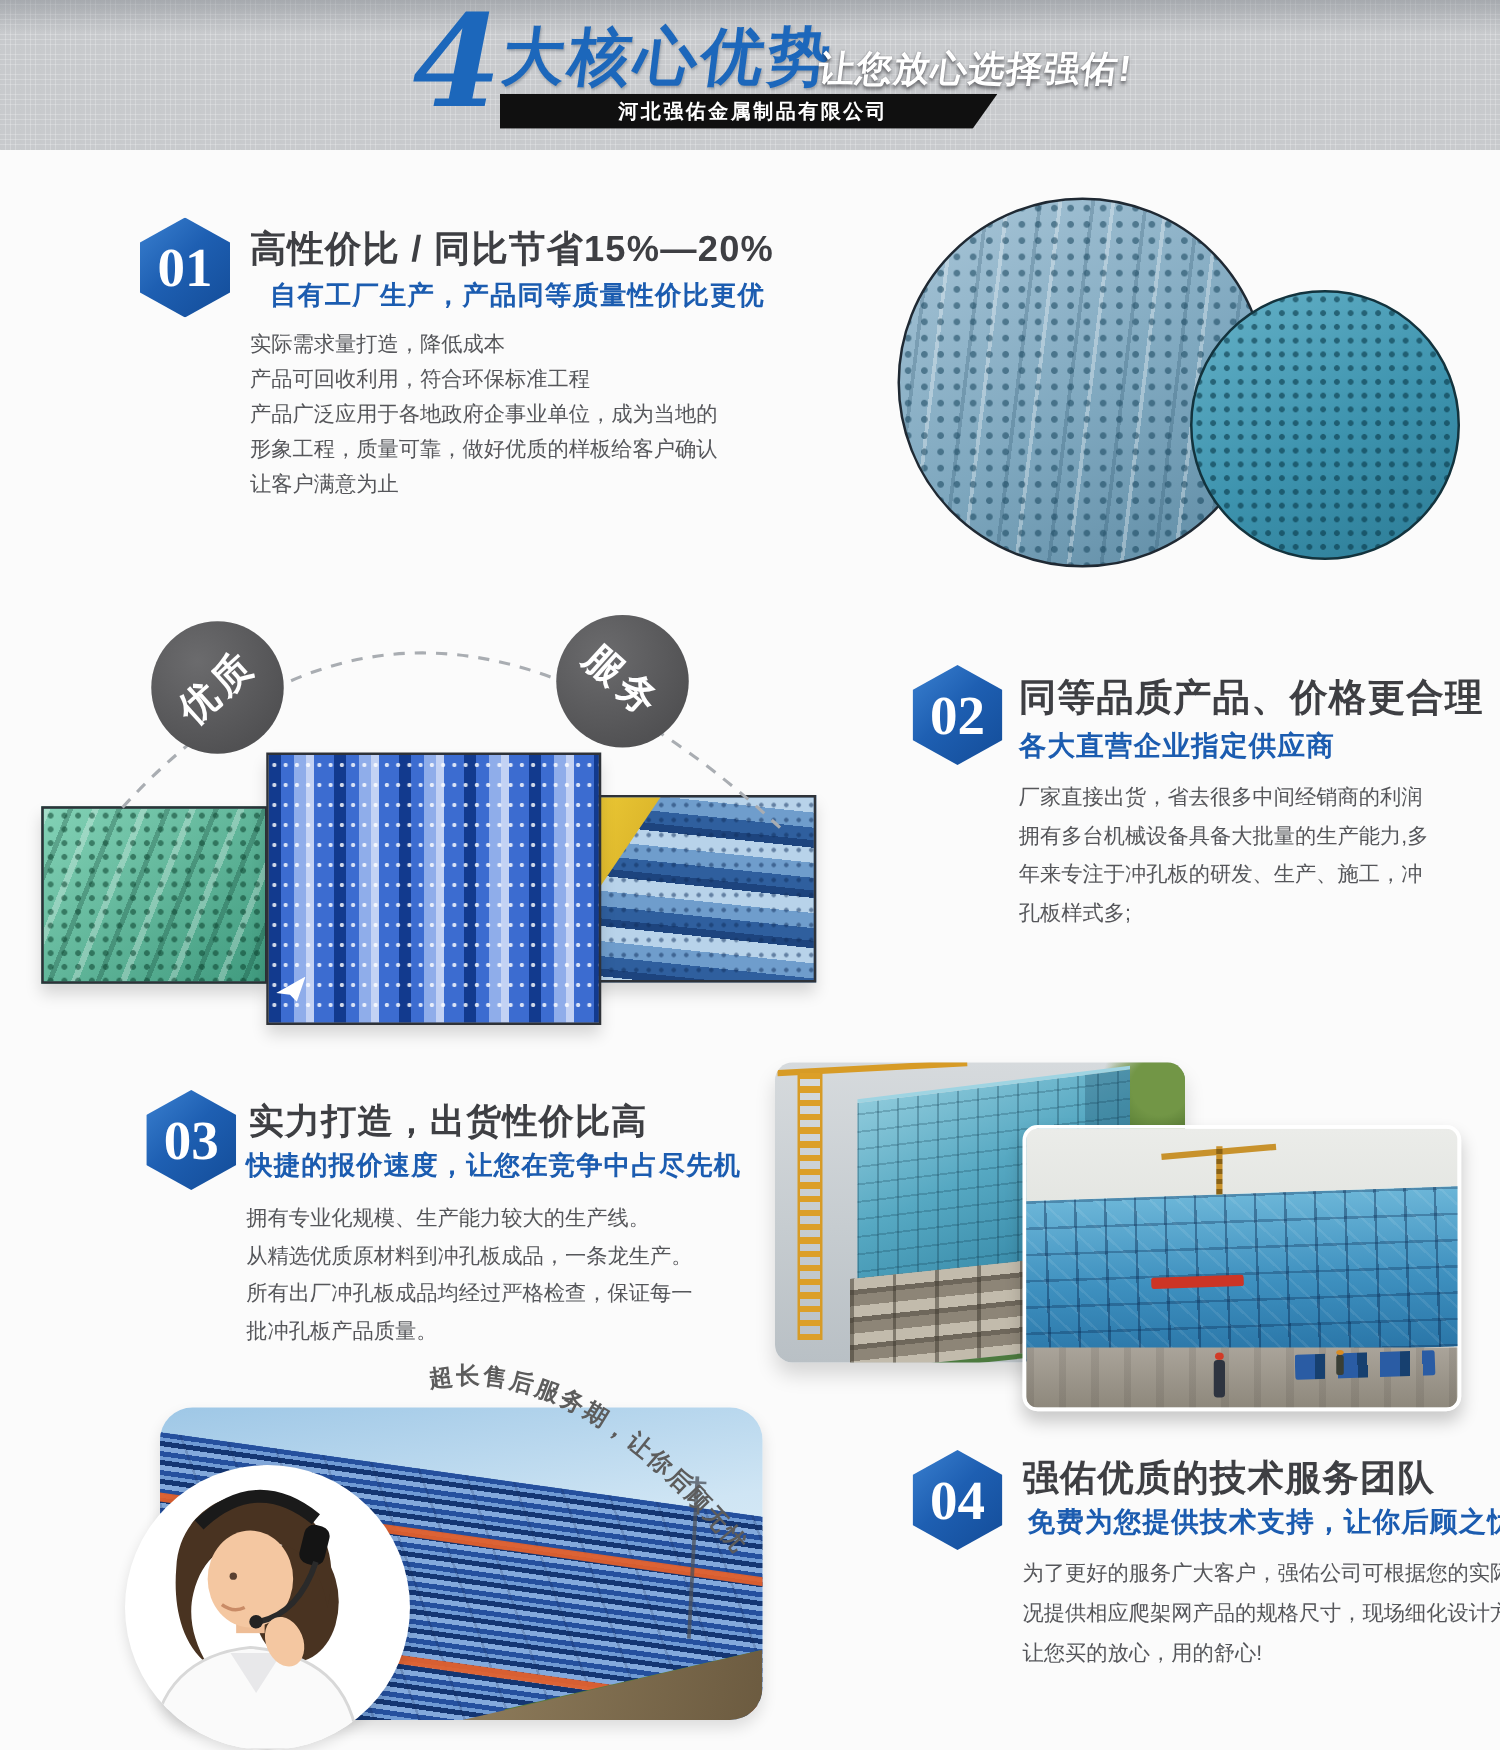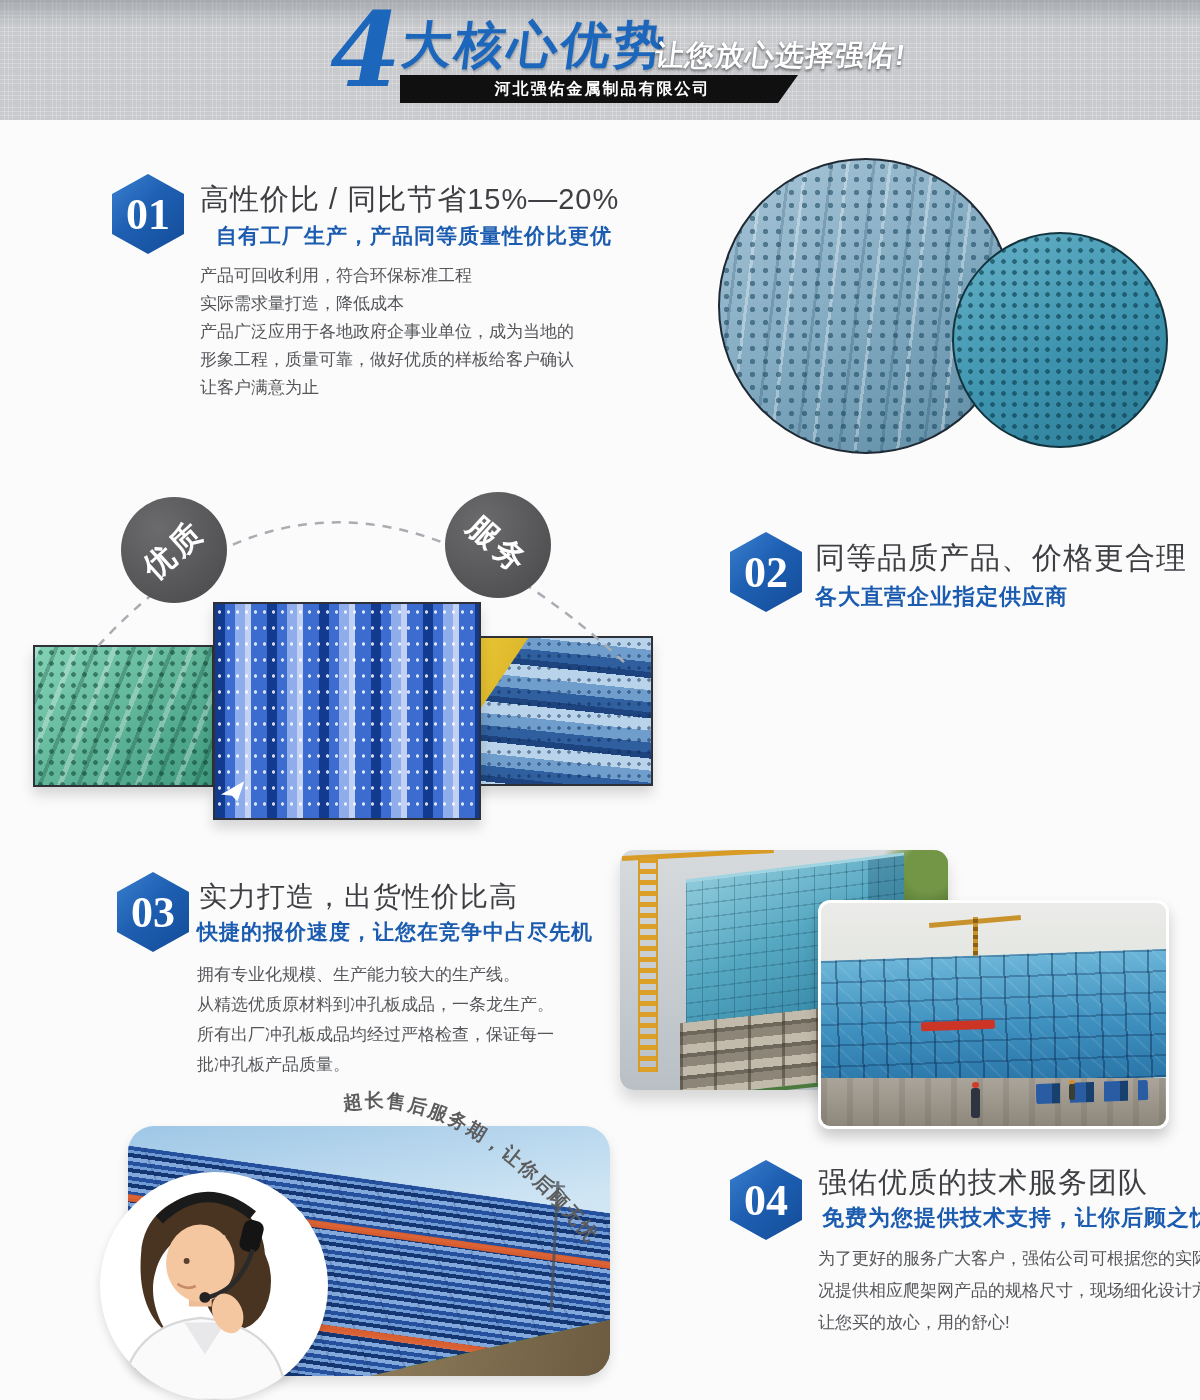--- a/index.html
+++ b/index.html
@@ -23,21 +23,21 @@
   .company-bar{position:absolute;left:400px;top:75px;width:398px;height:28px;background:#101010;
         clip-path:polygon(0 0,100% 0,95% 100%,0 100%);display:flex;align-items:center;
         justify-content:center;color:#fff;font-size:16px;font-weight:bold;letter-spacing:2px;
         padding-right:10px;box-sizing:border-box;padding-left:17px;}
   
   .hex{position:absolute;width:72px;height:80px;
        clip-path:polygon(50% 0,100% 25%,100% 75%,50% 100%,0 75%,0 25%);
        background:linear-gradient(135deg,#3a80d0 0%,#1e5fb2 45%,#134c98 100%);
        display:flex;align-items:center;justify-content:center;color:#fff;
        font-family:"Liberation Serif",serif;font-size:44px;font-weight:bold;}
-  .adv-title{position:absolute;font-weight:normal;color:#3e3f43;letter-spacing:1px;white-space:nowrap;}
+  .adv-title{position:absolute;font-weight:bold;color:#3e3f43;letter-spacing:1px;white-space:nowrap;}
   .adv-sub{position:absolute;font-weight:bold;color:#1b5cb0;letter-spacing:1px;white-space:nowrap;}
   .adv-line{white-space:nowrap;font-size:17px;color:#55565a;}
   
   .vcircle{position:absolute;border-radius:50%;
        background:radial-gradient(circle at 35% 30%,#6b6b6d,#515153 75%);
        display:flex;align-items:center;justify-content:center;color:#fff;font-size:31px;
        font-weight:bold;letter-spacing:4px;z-index:3;}
   .dash-svg{position:absolute;left:70px;top:420px;z-index:2;}
   
   .bigcircle{position:absolute;left:718px;top:158px;width:292px;height:292px;border-radius:50%;
@@ -175,22 +175,22 @@
       <span>河北强佑金属制品有限公司</span>
     </div>
   </div>
 
   <div class="hex" style="left:112px;top:174px;">
     <span>01</span>
   </div>
   <div class="adv-title" style="left:200px;top:180px;font-size:29px;">高性价比 / 同比节省15%—20%</div>
   <div class="adv-sub" style="left:216px;top:222px;font-size:21px;">自有工厂生产，产品同等质量性价比更优</div>
   <div style="position:absolute;left:200px;top:262px;line-height:28px;">
+    <div class="adv-line">实际需求量打造，降低成本</div>
     <div class="adv-line">产品可回收利用，符合环保标准工程</div>
-    <div class="adv-line">实际需求量打造，降低成本</div>
     <div class="adv-line">产品广泛应用于各地政府企事业单位，成为当地的</div>
     <div class="adv-line">形象工程，质量可靠，做好优质的样板给客户确认</div>
     <div class="adv-line">让客户满意为止</div>
   </div>
 
   <div class="bigcircle"></div>
   <div class="smallcircle"></div>
 
   <svg class="dash-svg" width="580" height="250">
     <path d="M 28 226 Q 262 -30 556 244" fill="none" stroke="#a9adb2" stroke-width="2.5" stroke-dasharray="9 8"></path>
@@ -209,20 +209,26 @@
   </div>
   <div class="midimg img-stack">
     <div class="yellow-wedge"></div>
   </div>
 
   <div class="hex" style="left:730px;top:532px;">
     <span>02</span>
   </div>
   <div class="adv-title" style="left:815px;top:538px;font-size:30px;">同等品质产品、价格更合理</div>
   <div class="adv-sub" style="left:815px;top:582px;font-size:22px;">各大直营企业指定供应商</div>
+  <div style="position:absolute;left:815px;top:622px;line-height:31px;">
+    <div class="adv-line">厂家直接出货，省去很多中间经销商的利润</div>
+    <div class="adv-line">拥有多台机械设备具备大批量的生产能力,多</div>
+    <div class="adv-line">年来专注于冲孔板的研发、生产、施工，冲</div>
+    <div class="adv-line">孔板样式多;</div>
+  </div>
 
   <div class="hex" style="left:117px;top:872px;justify-content:center;">
     <span>03</span>
   </div>
   <div class="adv-title" style="left:199px;top:878px;font-size:28px;">实力打造，出货性价比高</div>
   <div class="adv-sub" style="left:197px;top:918px;font-size:21px;">快捷的报价速度，让您在竞争中占尽先机</div>
   <div style="position:absolute;left:197px;top:960px;line-height:30px;">
     <div class="adv-line">拥有专业化规模、生产能力较大的生产线。</div>
     <div class="adv-line">从精选优质原材料到冲孔板成品，一条龙生产。</div>
     <div class="adv-line">所有出厂冲孔板成品均经过严格检查，保证每一</div>

